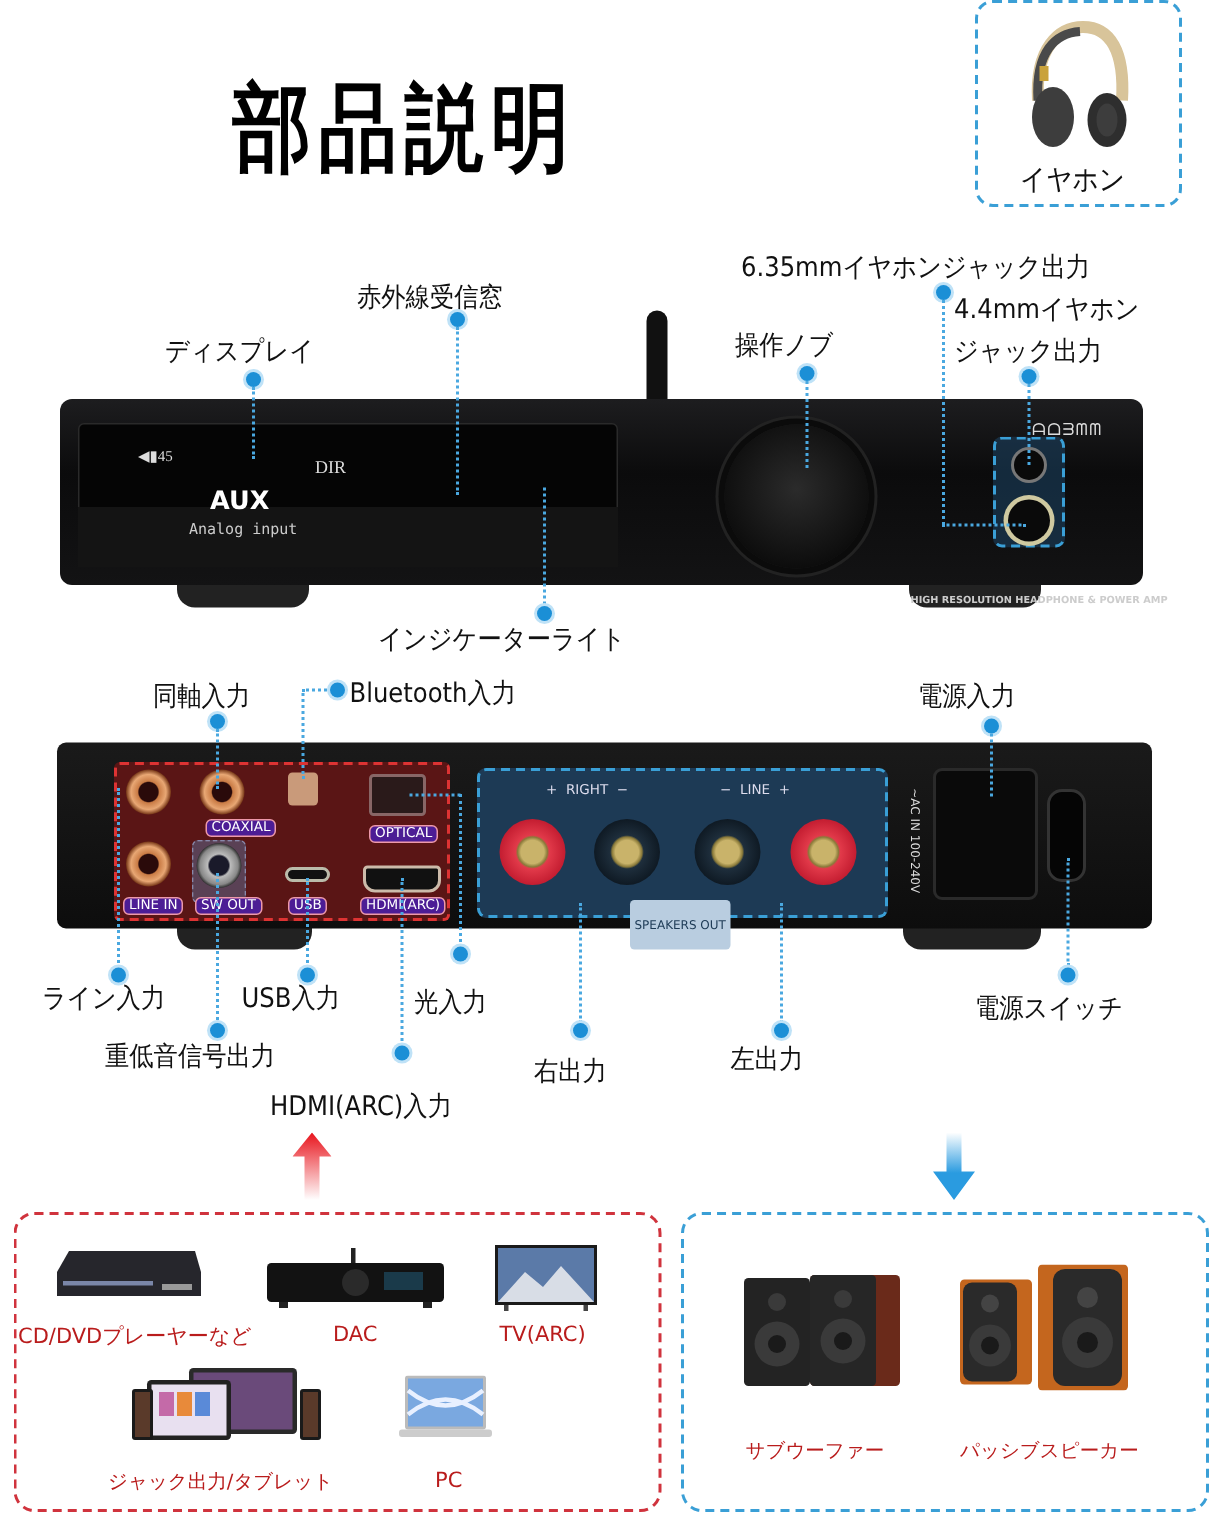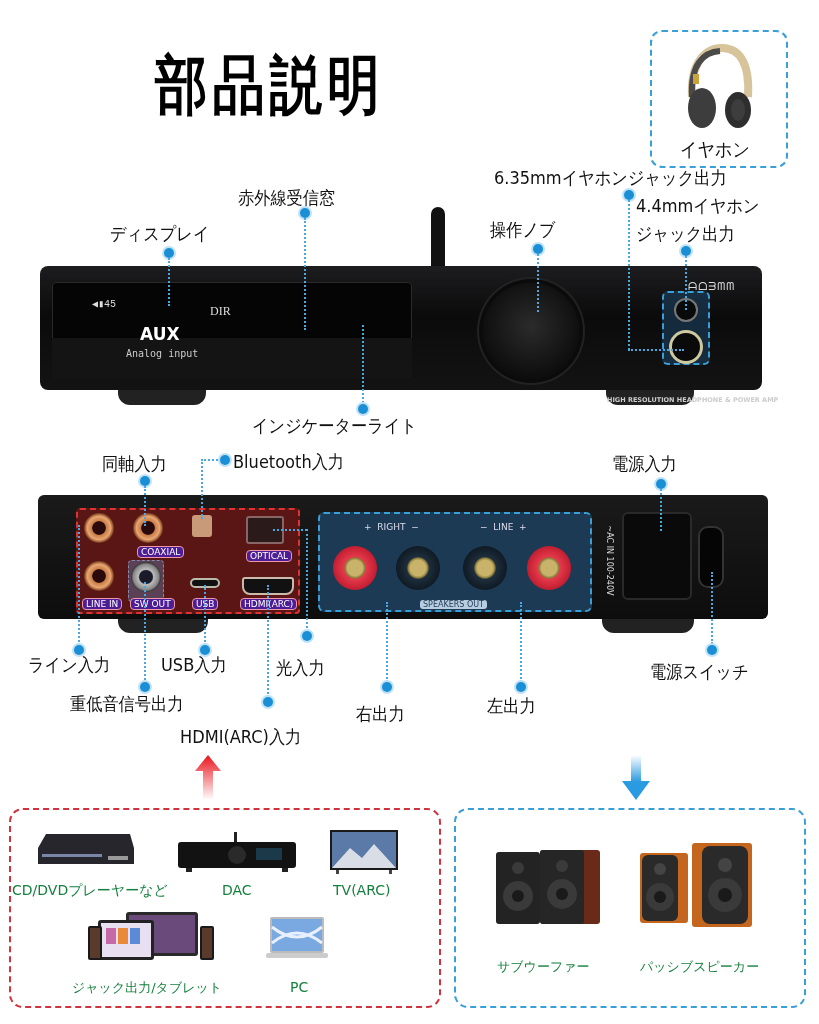--- a/index.html
+++ b/index.html
@@ -4,21 +4,21 @@
 <style>
 *{box-sizing:border-box;margin:0;padding:0}
 body{width:819px;height:1024px;background:#fff;position:relative;overflow:hidden;font-family:"DejaVu Sans",sans-serif;color:#111}
 .abs{position:absolute}
 .title{left:155px;top:42px;font-size:64px;font-weight:bold;letter-spacing:6px;transform:scaleX(0.82);transform-origin:left top;color:#000}
 .label{font-size:18px;white-space:nowrap;color:#111;transform:scaleX(0.9);transform-origin:left top}
 .dot{width:10px;height:10px;border-radius:50%;background:#1b8fd6;box-shadow:0 0 0 2px #bfe2f7}
 .vline{width:0;border-left:2px dotted #4aa8e0}
 .hline{height:0;border-top:2px dotted #4aa8e0}
 
-.hp-box{left:650px;top:30px;width:138px;height:138px;border:2px dashed #3a9fd6;border-radius:12px}
+.hp-box{left:650px;top:0;width:138px;height:138px;border:2px dashed #3a9fd6;border-radius:12px}
 
 .front{left:40px;top:266px;width:722px;height:124px;background:linear-gradient(#1d1d1f,#0b0b0c 40%,#131314);border-radius:8px}
 .screen{left:52px;top:282px;width:360px;height:96px;background:#050505;border-radius:4px;border:1px solid #2a2a2a}
 .screen-low{left:52px;top:338px;width:360px;height:40px;background:#141414}
 .antenna{left:431px;top:207px;width:14px;height:62px;background:#111;border-radius:7px 7px 0 0}
 .knob{left:483px;top:283px;width:96px;height:96px;border-radius:50%;background:radial-gradient(circle at 50% 45%,#2b2b2b,#0e0e0e 70%,#000);box-shadow:0 0 0 4px #0b0b0b,0 0 0 6px #222}
 .foot{height:16px;background:#222;border-radius:0 0 12px 12px}
 .jackbox{left:662px;top:291px;width:48px;height:74px;border:2px dashed #3a9fd6;border-radius:6px;background:rgba(30,80,120,.45)}
 .jack{border-radius:50%;background:#0a0a0a}
 
@@ -28,21 +28,21 @@
 .rca{width:30px;height:30px;border-radius:50%;background:radial-gradient(circle,#2a0a0a 30%,#c97b45 34%,#e8a774 55%,#7a3a1a 70%)}
 .tag{font-size:9px;color:#fff;border:1px solid #e9a;border-radius:4px;padding:0 3px;background:#4c1d95;white-space:nowrap}
 .post{width:44px;height:44px;border-radius:50%}
 .post.red{background:radial-gradient(circle,#c9b36a 25%,#8a7a3a 32%,#e23a4a 36%,#c41d31 70%)}
 .post.blk{background:radial-gradient(circle,#c9b36a 25%,#8a7a3a 32%,#1e2e3c 36%,#0f1a24 70%)}
 .iec{left:622px;top:512px;width:70px;height:88px;background:#0a0a0a;border:2px solid #2a2a2a;border-radius:6px}
 .switch{left:698px;top:526px;width:26px;height:62px;background:#050505;border:2px solid #333;border-radius:10px}
 
 .src-box{left:9px;top:808px;width:432px;height:200px;border:2px dashed #d0333d;border-radius:14px}
 .out-box{left:454px;top:808px;width:352px;height:200px;border:2px dashed #3a9fd6;border-radius:14px}
-.dev-label{font-size:14px;white-space:nowrap;color:#15803d}
+.dev-label{font-size:14px;white-space:nowrap;color:#b91c1c}
 .arrow-up{left:195px;top:755px;width:26px;height:45px}
 .arrow-down{left:622px;top:755px;width:28px;height:45px}
 </style>
 </head>
 <body>
 
 <div class="abs title">部品説明</div>
 
 <div class="abs hp-box">
   <svg class="abs" style="left:30px;top:10px" width="74" height="90" viewBox="0 0 74 90">
@@ -62,21 +62,21 @@
 <div class="abs label" style="left:494px;top:166px">6.35mmイヤホンジャック出力</div>
 <div class="abs label" style="left:636px;top:194px">4.4mmイヤホン</div>
 <div class="abs label" style="left:636px;top:222px">ジャック出力</div>
 
 <div class="abs antenna"></div>
 <div class="abs foot" style="left:118px;top:389px;width:88px"></div>
 <div class="abs foot" style="left:606px;top:389px;width:88px"></div>
 <div class="abs front"></div>
 <div class="abs screen"></div>
 <div class="abs screen-low"></div>
-<div class="abs" style="left:92px;top:298px;font-size:10px;color:#ddd;font-family:Liberation Mono, monospace">◀▮45</div>
+<div class="abs" style="left:92px;top:298px;font-size:10px;color:#ddd;font-family:Liberation Serif, serif">◀▮45</div>
 <div class="abs" style="left:210px;top:304px;font-size:12px;color:#ddd;font-family:Liberation Serif, serif">DIR</div>
 <div class="abs" style="left:140px;top:324px;font-size:17px;color:#fff;font-weight:bold">AUX</div>
 <div class="abs" style="left:126px;top:348px;font-size:10px;color:#ccc;font-family:'DejaVu Sans Mono',monospace">Analog input</div>
 <div class="abs knob"></div>
 <div class="abs" style="left:688px;top:280px;font-size:11px;color:#ddd;letter-spacing:1px">ᗩᗝᗱᗰᗰ</div>
 <div class="abs jackbox"></div>
 <div class="abs jack" style="left:676px;top:300px;width:20px;height:20px;box-shadow:0 0 0 2px #777"></div>
 <div class="abs jack" style="left:672px;top:333px;width:28px;height:28px;box-shadow:0 0 0 3px #cfc9a0"></div>
 <div class="abs" style="left:607px;top:396px;font-size:6.5px;color:#ccc;font-weight:bold;white-space:nowrap">HIGH RESOLUTION HEADPHONE &amp; POWER AMP</div>
 
@@ -123,21 +123,21 @@
 <div class="abs" style="left:364px;top:522px;font-size:9px;color:#dde;white-space:nowrap">
   <span>+</span>&nbsp;&nbsp;<span>RIGHT</span>&nbsp;&nbsp;<span>−</span>
 </div>
 <div class="abs" style="left:480px;top:522px;font-size:9px;color:#dde;white-space:nowrap">
   <span>−</span>&nbsp;&nbsp;<span>LINE</span>&nbsp;&nbsp;<span>+</span>
 </div>
 <div class="abs post red" style="left:333px;top:546px"></div>
 <div class="abs post blk" style="left:396px;top:546px"></div>
 <div class="abs post blk" style="left:463px;top:546px"></div>
 <div class="abs post red" style="left:527px;top:546px"></div>
-<div class="abs" style="left:420px;top:600px;font-size:8px;color:#1d3a55;background:#b9cde0;border-radius:3px;padding:0 3px;white-space:nowrap">SPEAKERS OUT</div>
+<div class="abs" style="left:420px;top:600px;font-size:8px;color:#1d3a55;background:#b9cde0;border-radius:3px;padding:12px 3px;white-space:nowrap">SPEAKERS OUT</div>
 <div class="abs" style="left:575px;top:556px;font-size:8px;color:#ddd;transform:rotate(90deg);white-space:nowrap">~AC IN 100-240V</div>
 <div class="abs iec"></div>
 <div class="abs switch"></div>
 
 <div class="abs dot" style="left:140px;top:476px"></div>
 <div class="abs vline" style="left:144px;top:486px;height:40px"></div>
 <div class="abs hline" style="left:201px;top:459px;width:20px"></div>
 <div class="abs dot" style="left:220px;top:455px"></div>
 <div class="abs vline" style="left:201px;top:459px;height:60px"></div>
 <div class="abs dot" style="left:656px;top:479px"></div>

